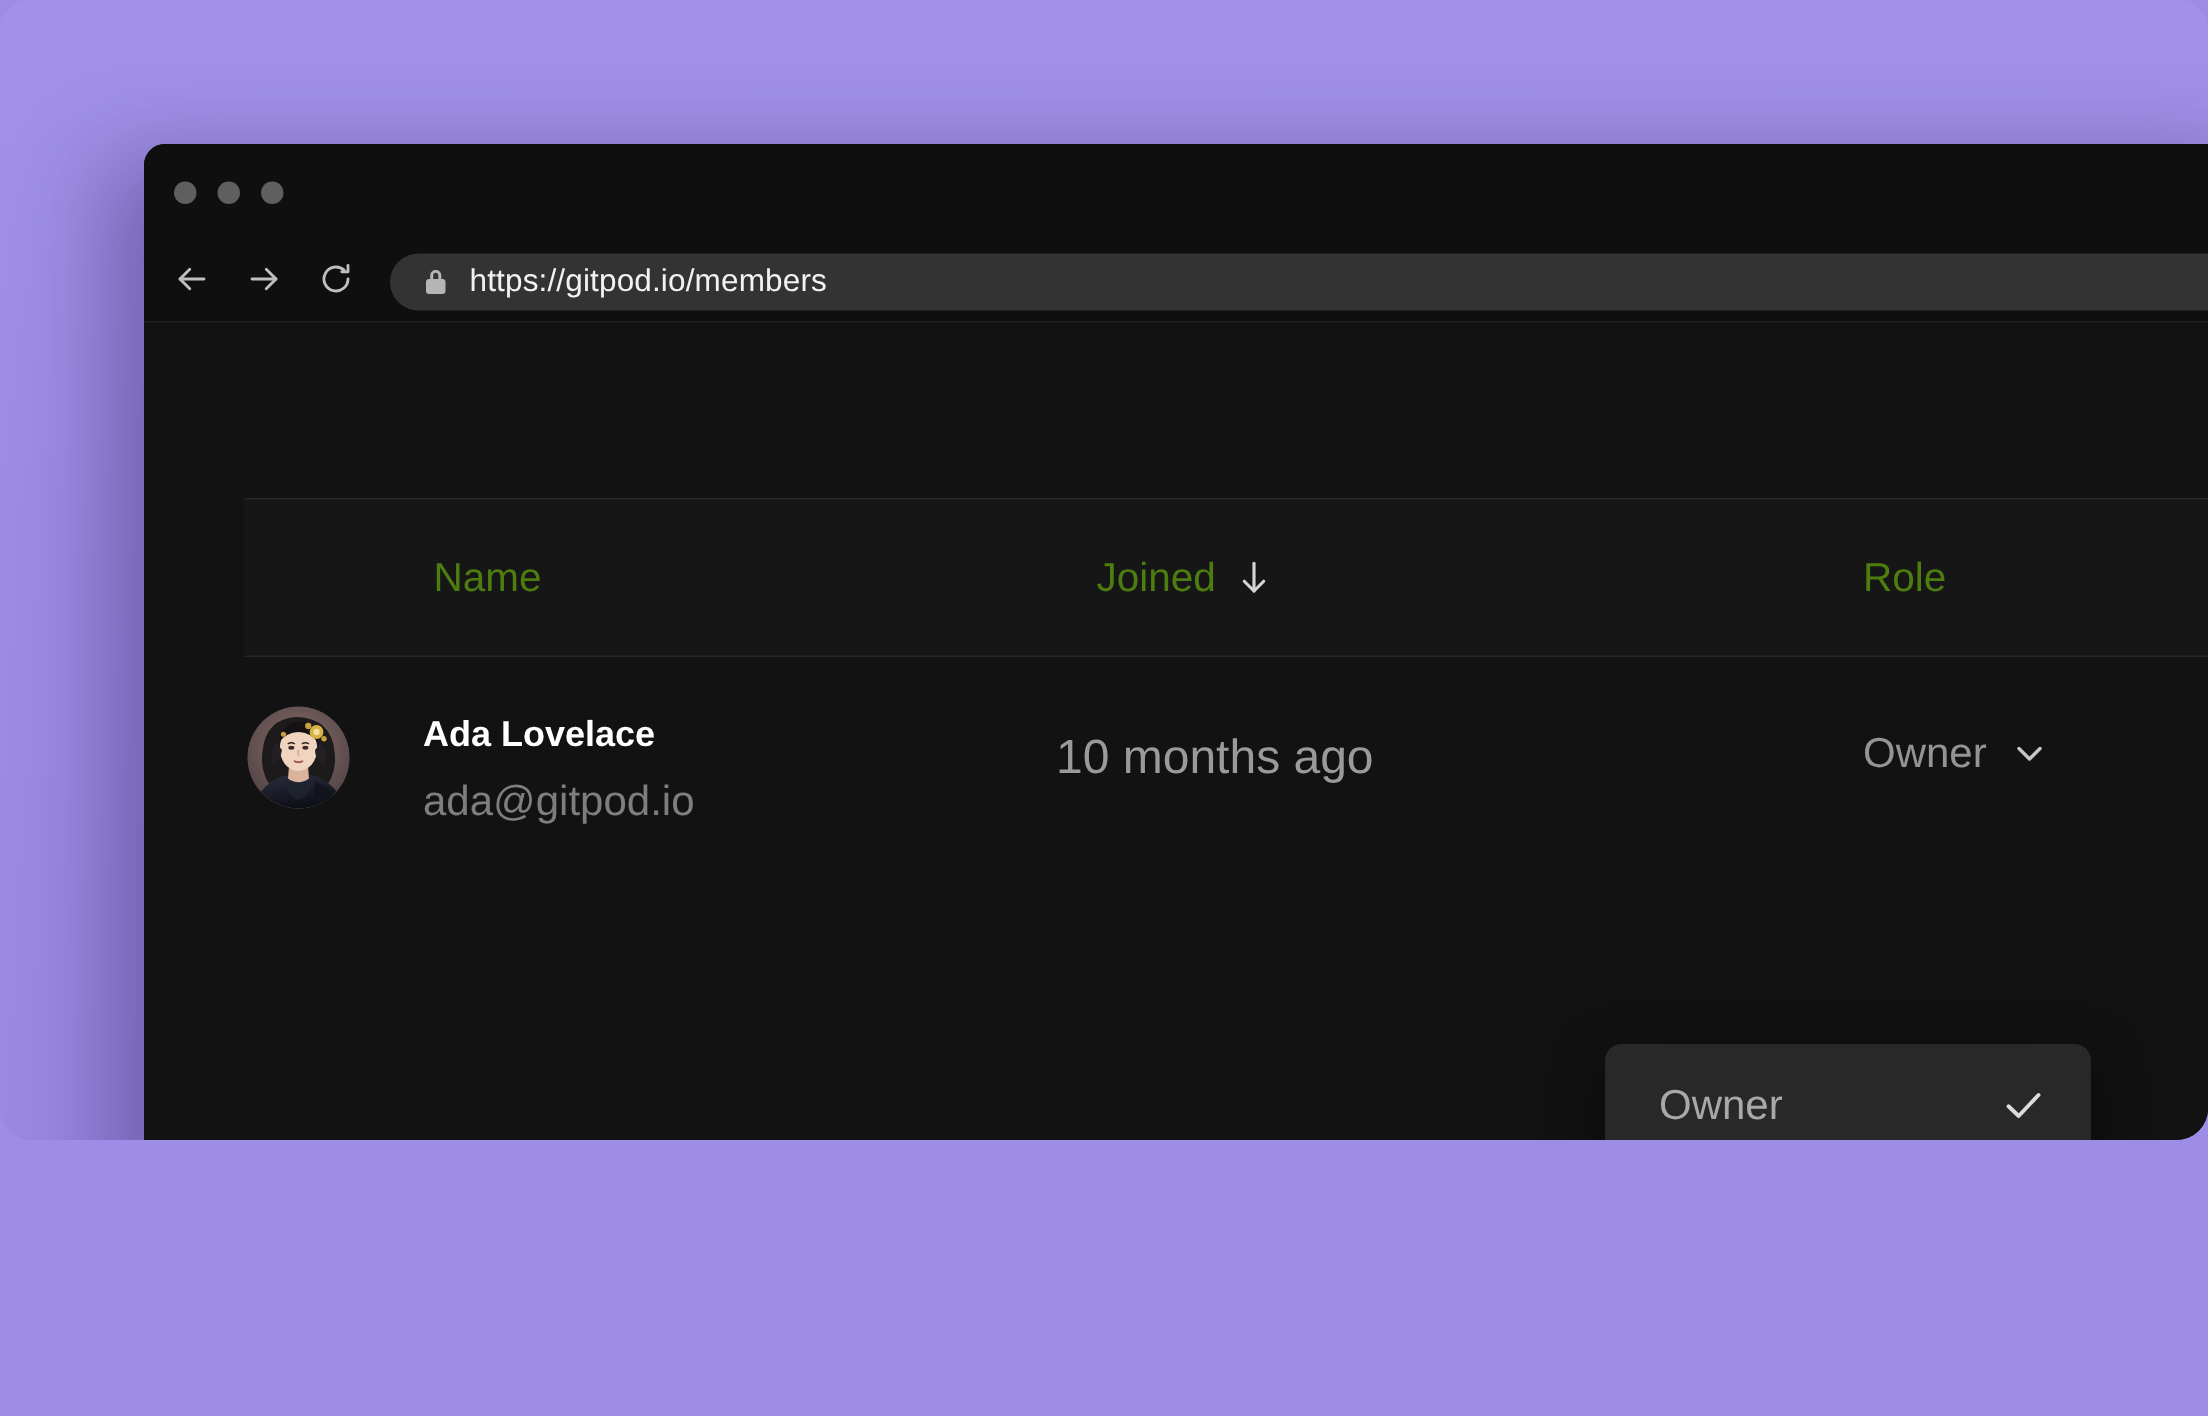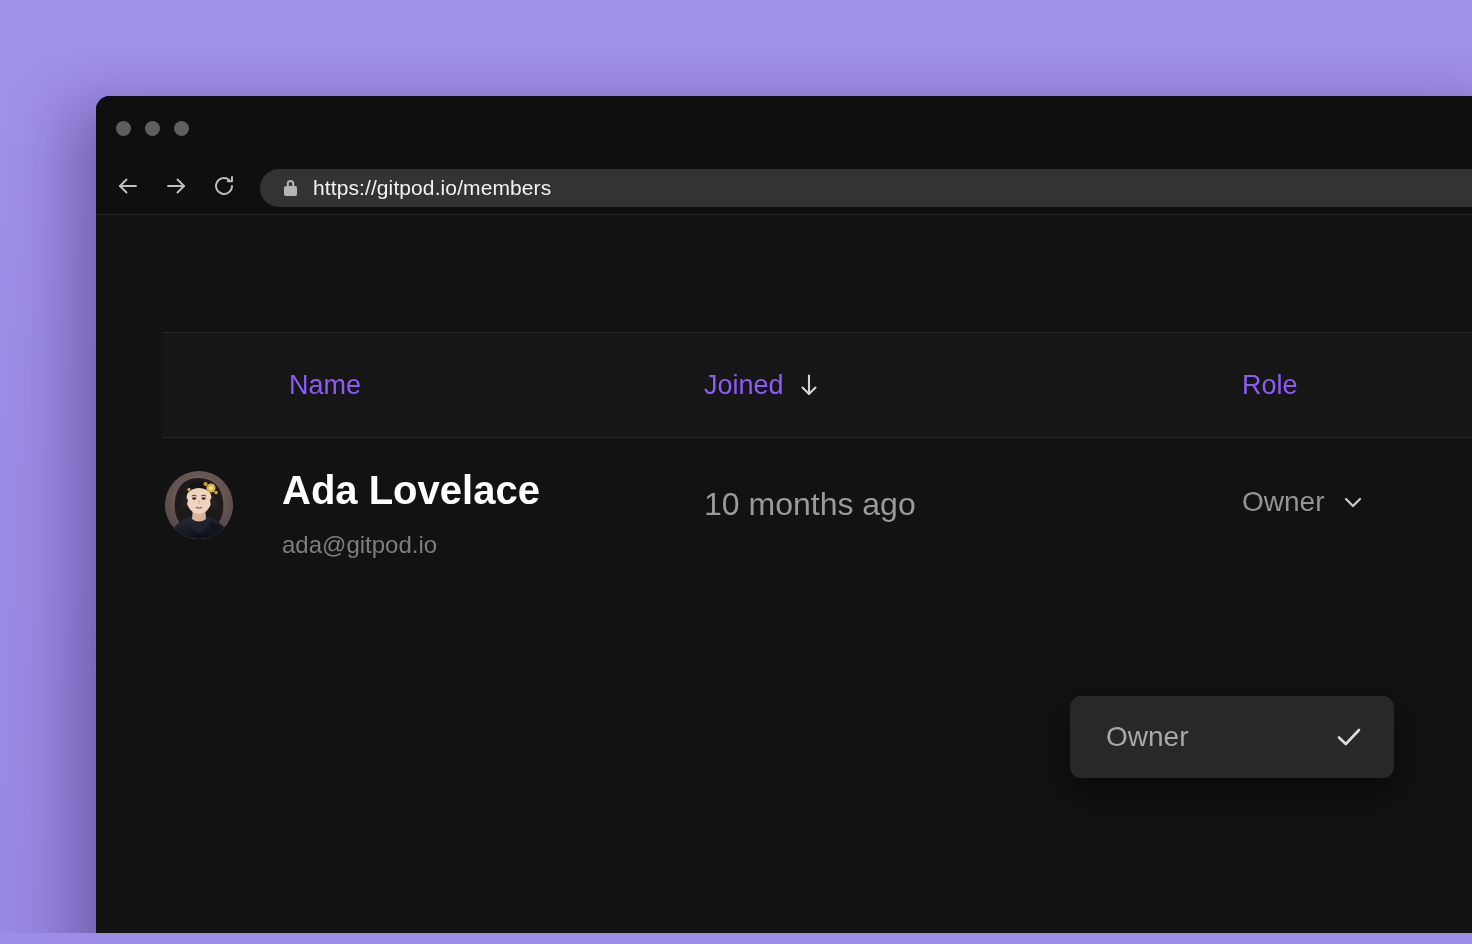--- a/index.html
+++ b/index.html
@@ -10,23 +10,24 @@
     width: 1472px;
     height: 944px;
     overflow: hidden;
     font-family: "Liberation Sans", sans-serif;
     background: #9e8de6;
   }
 
   #stage {
     position: relative;
     width: 1472px;
-    height: 933px;
+    height: 760px;
     background: linear-gradient(180deg, #a191e8 0%, #9d8ce5 45%, #9a89e3 100%);
     overflow: hidden;
+    border-radius: 21px;
   }
 
   
   #browser-window {
     position: absolute;
     left: 96px;
     top: 96px;
     width: 1420px;   
     height: 900px;   
     background: #121212;
@@ -130,26 +131,26 @@
     background: #161616;
     border-top: 1px solid #272727;
     border-bottom: 1px solid #272727;
   }
   .th {
     position: absolute;
     top: 0;
     height: 104px;
     display: flex;
     align-items: center;
-    color: #8b5cf6;
+    color: #4d7c0f;
     font-size: 27px;
     white-space: nowrap;
   }
   #th-name   { left: 126px; }
-  #th-joined { left: 541px; }
+  #th-joined { left: 568px; }
   #th-role   { left: 1079px; text-align: center; }
   #sort-arrow {
     margin-left: 13px;
     display: flex;
     align-items: center;
     color: #d4d4d4;
   }
 
   
   #member-row {
@@ -168,31 +169,31 @@
   }
   #avatar svg { display: block; }
 
   #member-identity {
     position: absolute;
     left: 119px;
     top: 30px;
   }
   #member-name {
     color: #ffffff;
-    font-size: 40px;
+    font-size: 24px;
     font-weight: bold;
     line-height: 44px;
     white-space: nowrap;
   }
   #member-email {
     color: #7e7e7e;
-    font-size: 24px;
+    font-size: 28px;
     line-height: 42px;
     white-space: nowrap;
-    margin-top: 12px;
+    margin-top: 1px;
   }
 
   #member-joined {
     position: absolute;
     left: 541px;
     top: 48px;
     color: #9a9a9a;
     font-size: 32px;
     white-space: nowrap;
   }

